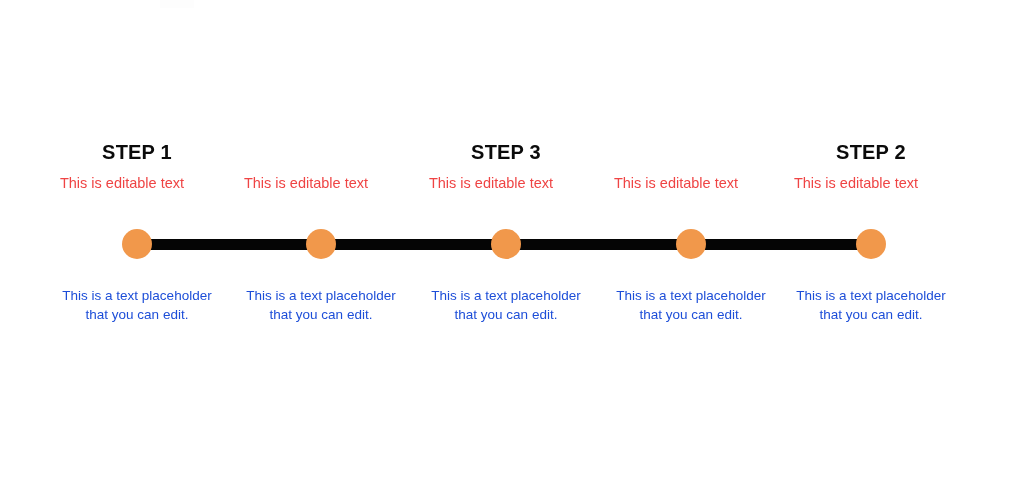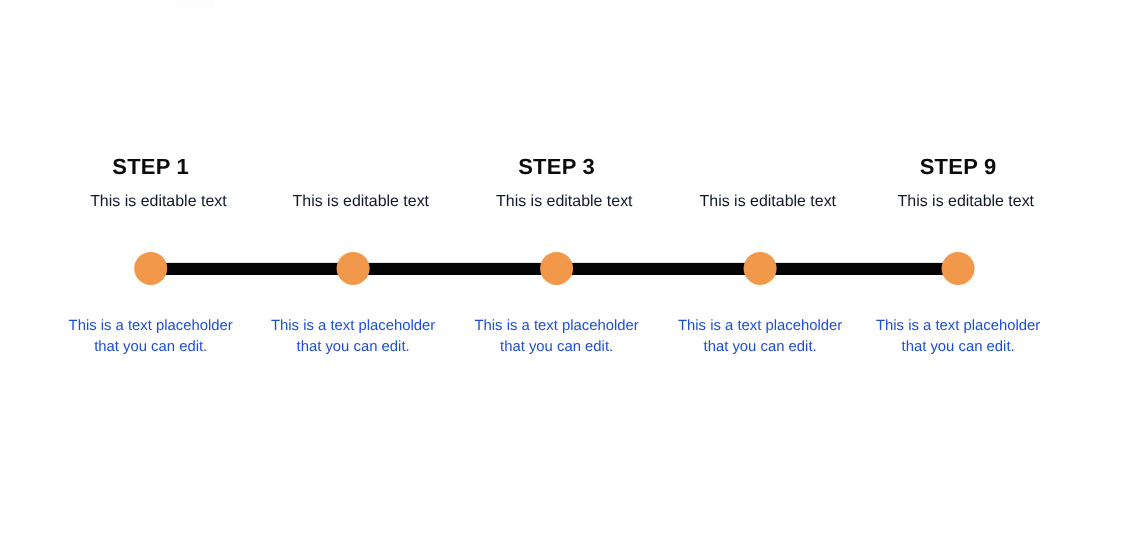--- a/index.html
+++ b/index.html
@@ -51,26 +51,26 @@
     font-size: 20px;
     font-weight: bold;
     color: #0b0b0b;
     letter-spacing: 0.2px;
     line-height: 22px;
   }
 
   .step-subtext {
     position: absolute;
     top: 172px;
-    left: 29px;
+    left: 7px;
     width: 156px;
     text-align: center;
     font-size: 14.5px;
     font-weight: normal;
-    color: #0f172a;
+    color: #ef4444;
     line-height: 22px;
   }
 
   .step-node {
     position: absolute;
     top: 229px;
     left: 85px;
     width: 30px;
     height: 30px;
     border-radius: 50%;
@@ -128,19 +128,19 @@
     <div class="step-placeholder">This is a text placeholder that you can edit.</div>
   </div>
 
   <div class="step" style="left:691px;">
     <div class="step-subtext">This is editable text</div>
     <div class="step-node"></div>
     <div class="step-placeholder">This is a text placeholder that you can edit.</div>
   </div>
 
   <div class="step" style="left:871px;">
-    <div class="step-heading">STEP 9</div>
+    <div class="step-heading">STEP 2</div>
     <div class="step-subtext">This is editable text</div>
     <div class="step-node"></div>
     <div class="step-placeholder">This is a text placeholder that you can edit.</div>
   </div>
 
 </div>
 
 </body></html>

